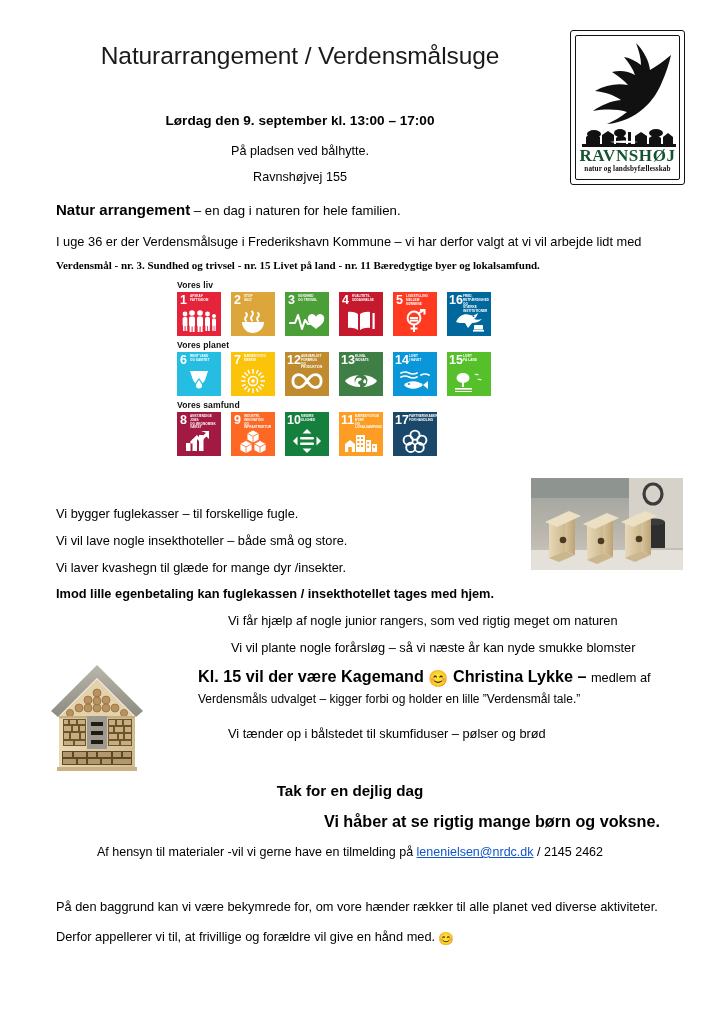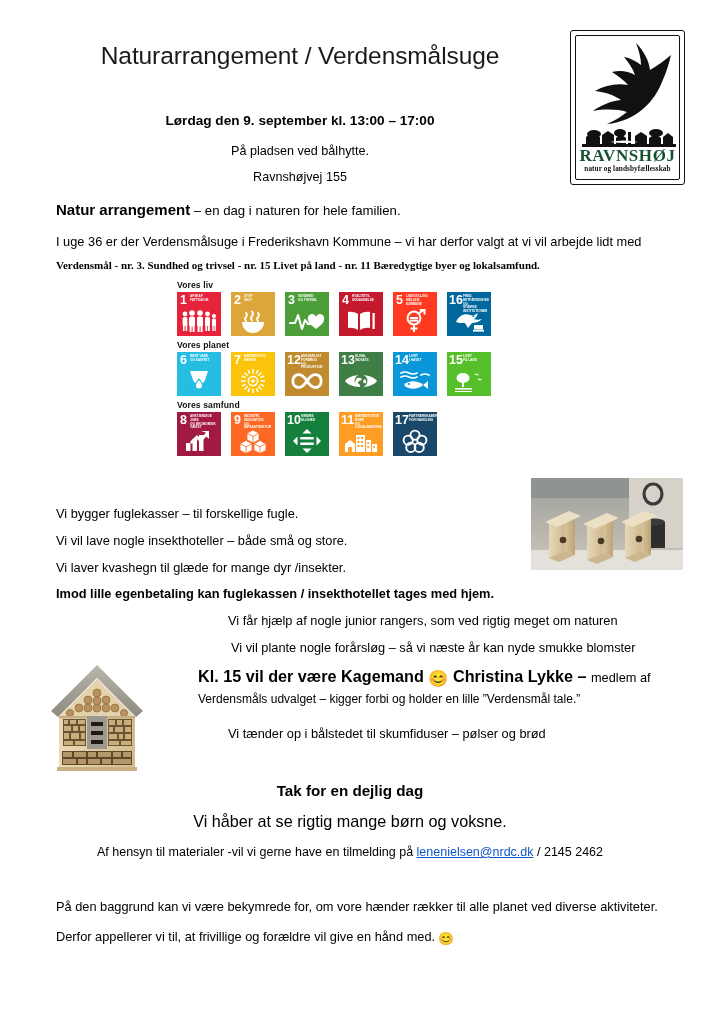--- a/index.html
+++ b/index.html
@@ -128,21 +128,21 @@
     white-space: nowrap;
   }
 
   
   .close-line {
     position: absolute;
     left: 40px; width: 620px;
     text-align: center;
   }
   .c-tak   { top: 782px; font-size: 15.2px; font-weight: 700; }
-  .c-haab  { top: 812px; font-size: 16.2px; font-weight: 400; }
+  .c-haab  { top: 812px; font-size: 16.2px; font-weight: 700; text-align: right; }
   .c-note  { top: 845px; font-size: 12.5px; font-weight: 400; }
   .c-note a {
     color: #1155cc;
     text-decoration: underline;
   }
 
   .emoji {
     display: inline-block;
     vertical-align: -2px;
   }

